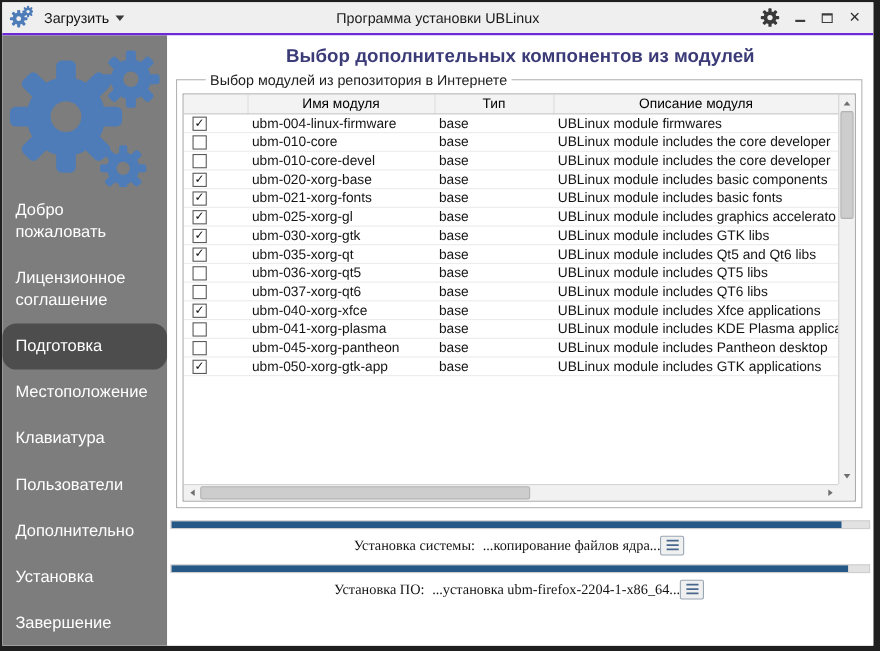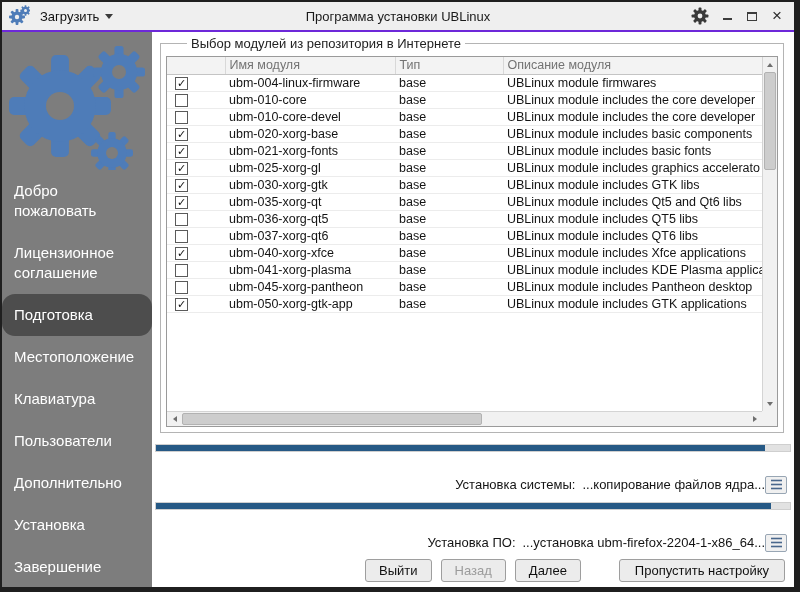--- a/index.html
+++ b/index.html
@@ -40,21 +40,21 @@
 
   .groupbox { position:relative; margin:11px 10px 0 8px; height:390px; border:1px solid #b4b4b4; flex:none; }
   .gb-label { position:absolute; top:-8px; left:26px; background:#fff; padding:0 4px; font-size:13px; color:#222; }
 
   .table-widget { position:absolute; inset:12px 5px 5px 5px; border:1px solid #9a9a9a; background:#fff;
                   display:grid; grid-template-columns:1fr 15px; grid-template-rows:1fr 15px; }
   .table-scroll { grid-column:1; grid-row:1; overflow:hidden; background:#fff; }
 
   table { border-collapse:collapse; table-layout:fixed; width:100%; font-size:12.5px; }
   th, td { height:17px; padding:0 4px; text-align:left; font-weight:normal; white-space:nowrap; overflow:hidden; }
-  thead th { background:#f3f3f3; border-right:1px solid #d8d8d8; border-bottom:1px solid #c4c4c4; color:#737373; }
+  thead th { background:#f3f3f3; border-right:1px solid #d8d8d8; border-bottom:1px solid #c4c4c4; color:#000000;text-align:center; }
   thead th:last-child { border-right:none; }
   tbody td { border-bottom:1px solid #ececec; color:#141414; }
   .c-check { width:58px; }
   .c-name { width:170px; }
   .c-type { width:108px; }
   .cb { display:inline-block; width:13px; height:13px; border:1px solid #5a5a5a; background:#fff;
         font-size:11px; line-height:11px; text-align:center; color:#111; vertical-align:middle; margin-left:4px; }
 
   
   .vscroll { grid-column:2; grid-row:1; background:#f1f1f1; border-left:1px solid #d4d4d4; position:relative; }
@@ -69,21 +69,21 @@
   .sb-btn.right { right:0; top:0; height:100%; width:15px; }
   .tri-up-s { width:0;height:0;border-left:3.5px solid transparent;border-right:3.5px solid transparent;border-bottom:4.5px solid #6e6e6e; }
   .tri-down-s { width:0;height:0;border-left:3.5px solid transparent;border-right:3.5px solid transparent;border-top:4.5px solid #6e6e6e; }
   .tri-left-s { width:0;height:0;border-top:3.5px solid transparent;border-bottom:3.5px solid transparent;border-right:4.5px solid #6e6e6e; }
   .tri-right-s { width:0;height:0;border-top:3.5px solid transparent;border-bottom:3.5px solid transparent;border-left:4.5px solid #6e6e6e; }
 
   
   .pbar { height:8px; margin:11px 3px 2px 3px; background:#e2e2e2; border:1px solid #cfcfcf; flex:none; }
   .pbar.second { margin-top:7px; }
   .pfill { height:100%; background:#265985; }
-  .plabel-row { display:flex; align-items:center; justify-content:flex-end; margin:20px 7px 0 5px; height:21px; flex:none; }
+  .plabel-row { display:flex; align-items:center; justify-content:center; margin:2px 7px 0 5px; height:21px; flex:none;font-family:Liberation Serif, serif; }
   .plabel { font-size:13px; color:#141414; white-space:nowrap; overflow:hidden; }
   .plabel-status { margin-left:7px; }
   .log-btn { width:22px; height:18px; flex:none; display:flex; align-items:center; justify-content:center;
              background:#f0f0f0; border:1px solid #98a6b4; border-radius:2px; padding:0; cursor:pointer; }
 
   
   .btn-row { margin-top:auto; position:relative; display:flex; align-items:center; justify-content:center;
              padding:0 8px 5px 8px; flex:none; }
   .btn-center { display:flex; gap:9px; }
   .btn { font-family:inherit; font-size:13px; height:23px; padding:2px 13px; background:#ececec;
@@ -166,20 +166,21 @@
           <div class="side-item">Местоположение</div>
           <div class="side-item">Клавиатура</div>
           <div class="side-item">Пользователи</div>
           <div class="side-item">Дополнительно</div>
           <div class="side-item">Установка</div>
           <div class="side-item">Завершение</div>
         </div>
     </div>
 
     <div class="main">
+      <div class="main-title">Выбор дополнительных компонентов из модулей</div>
 
       <div class="groupbox">
         <span class="gb-label">Выбор модулей из репозитория в Интернете</span>
         <div class="table-widget">
           <div class="table-scroll">
             <table>
               <colgroup>
                   <col class="c-check">
                   <col class="c-name">
                   <col class="c-type">
@@ -332,23 +333,15 @@
           <svg width="13" height="11">
               <g stroke="#49678c" stroke-width="1.6">
                 <line x1="1" y1="1.5" x2="12" y2="1.5"></line>
                 <line x1="1" y1="5.5" x2="12" y2="5.5"></line>
                 <line x1="1" y1="9.5" x2="12" y2="9.5"></line>
               </g>
             </svg>
         </button>
       </div>
 
-      <div class="btn-row">
-        <div class="btn-center">
-          <button class="btn">Выйти</button>
-          <button class="btn disabled" disabled="">Назад</button>
-          <button class="btn">Далее</button>
-        </div>
-        <button class="btn skip">Пропустить настройку</button>
-      </div>
     </div>
   </div>
 </div>
 
 </body></html>

